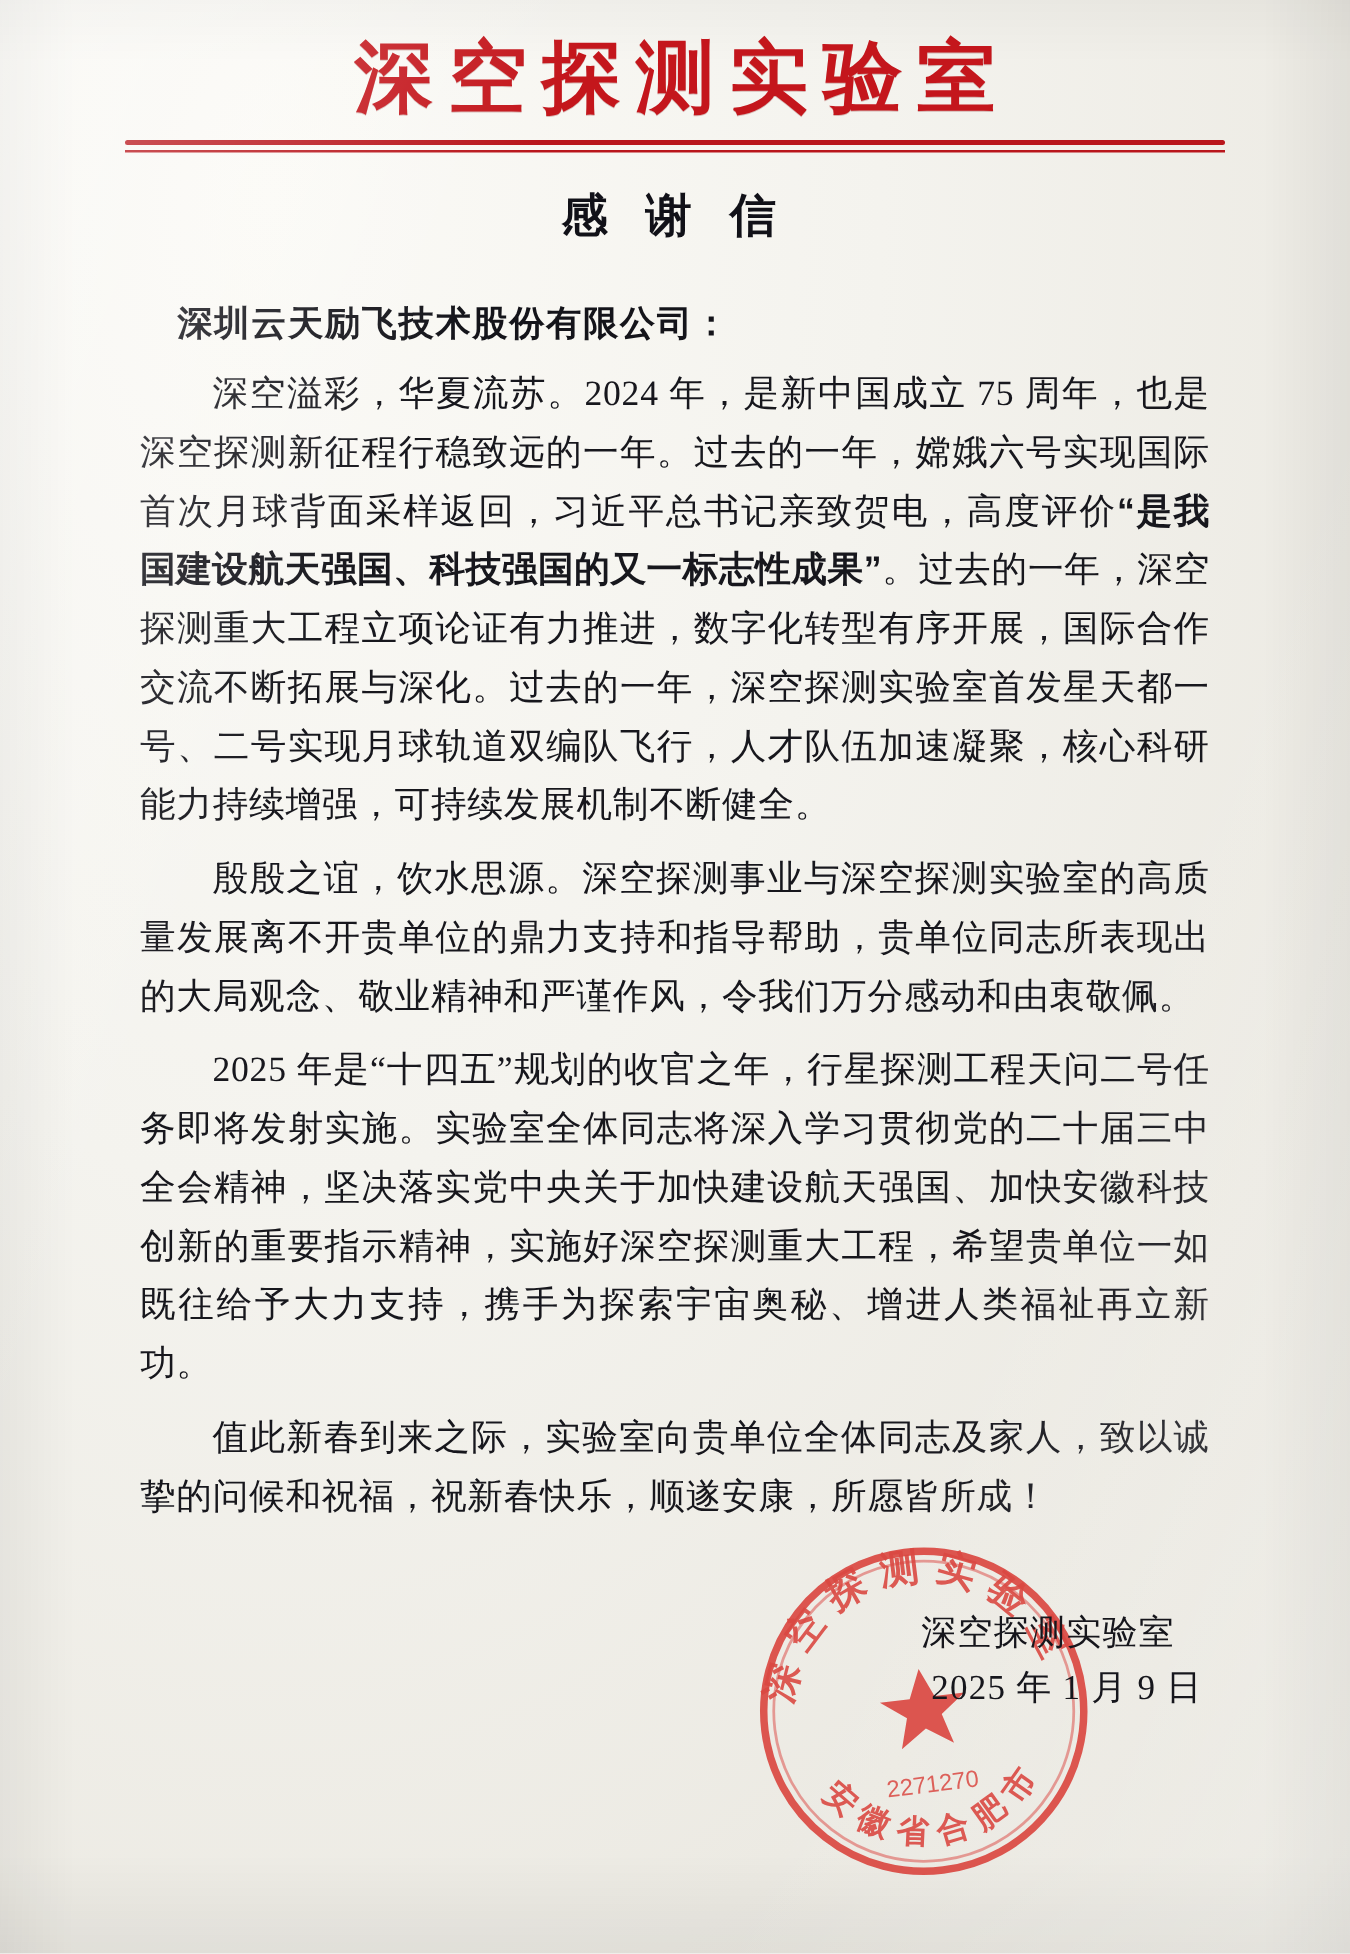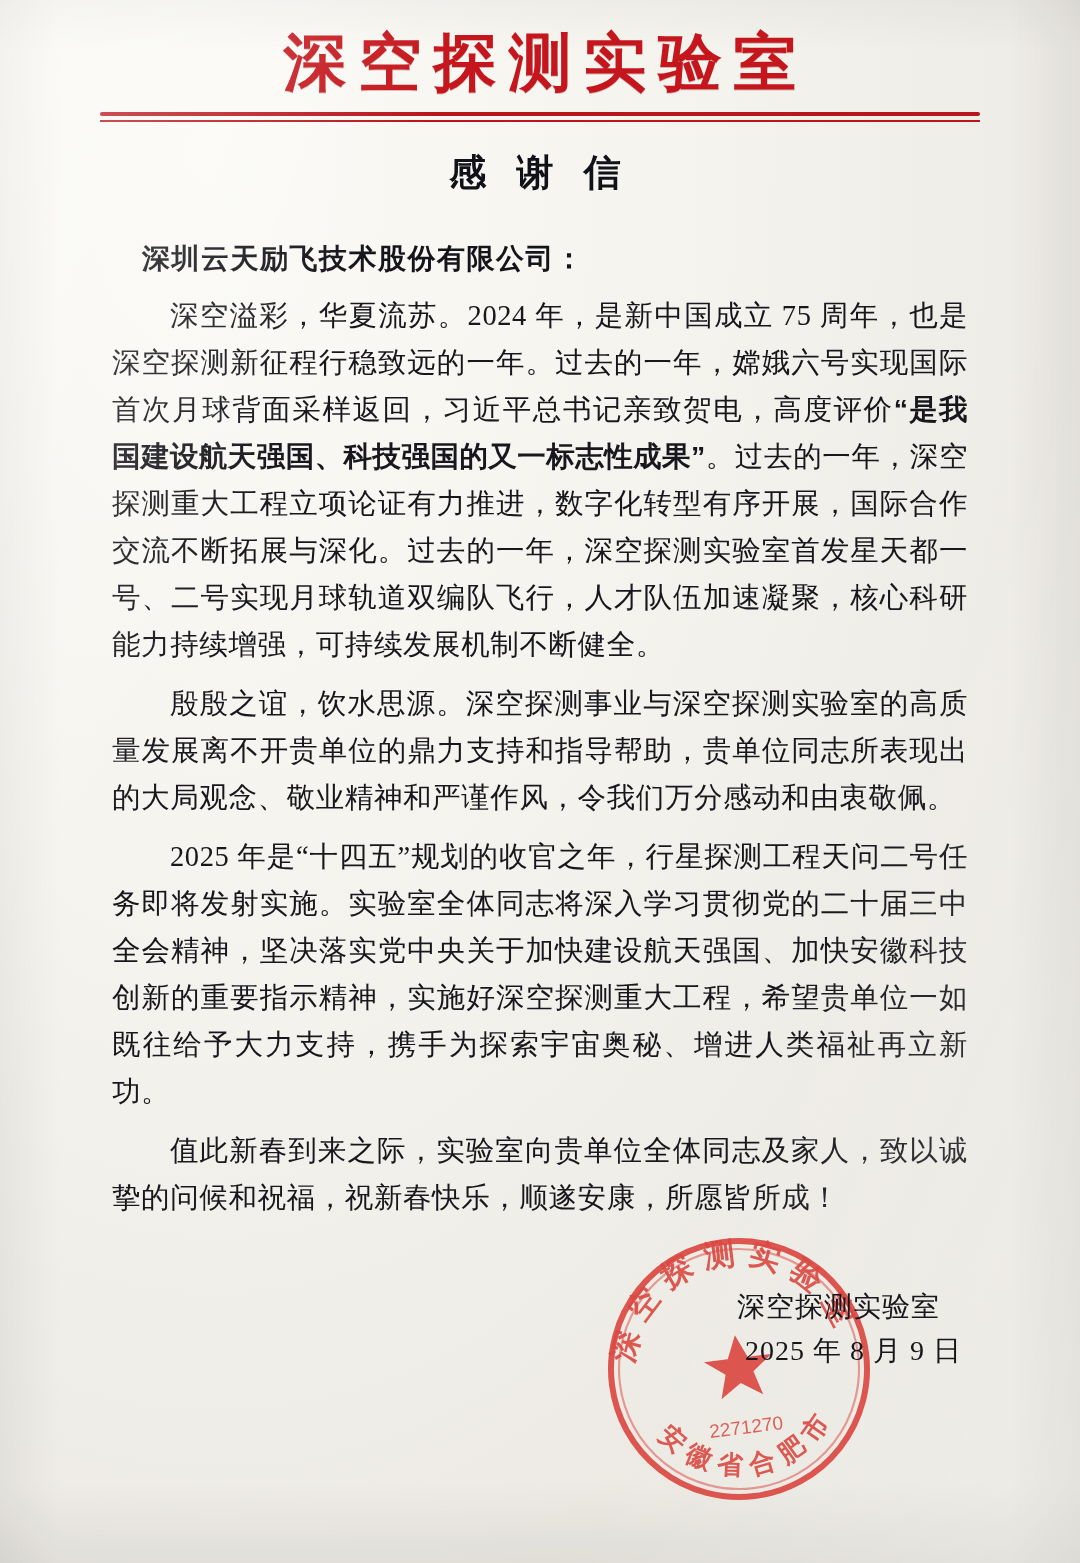--- a/index.html
+++ b/index.html
@@ -194,17 +194,17 @@
       </text>
       <text class="seal-text" fill="#d8322c" font-size="26" font-weight="bold" letter-spacing="9" opacity="0.9">
         <textPath href="#arcBottom" startOffset="50%" text-anchor="middle">安徽省合肥市</textPath>
       </text>
       <text class="seal-text" x="141" y="206" fill="#d8322c" font-size="19" text-anchor="middle" opacity="0.85">2271270</text>
     </svg>
   </div>
 
   <div class="signature">
     <div class="sig-name">深空探测实验室</div>
-    <div class="sig-date">2025 年 8 月 9 日</div>
+    <div class="sig-date">2025 年 1 月 9 日</div>
   </div>
 
   <div class="sheen"></div>
 </div>
 
 </body></html>

